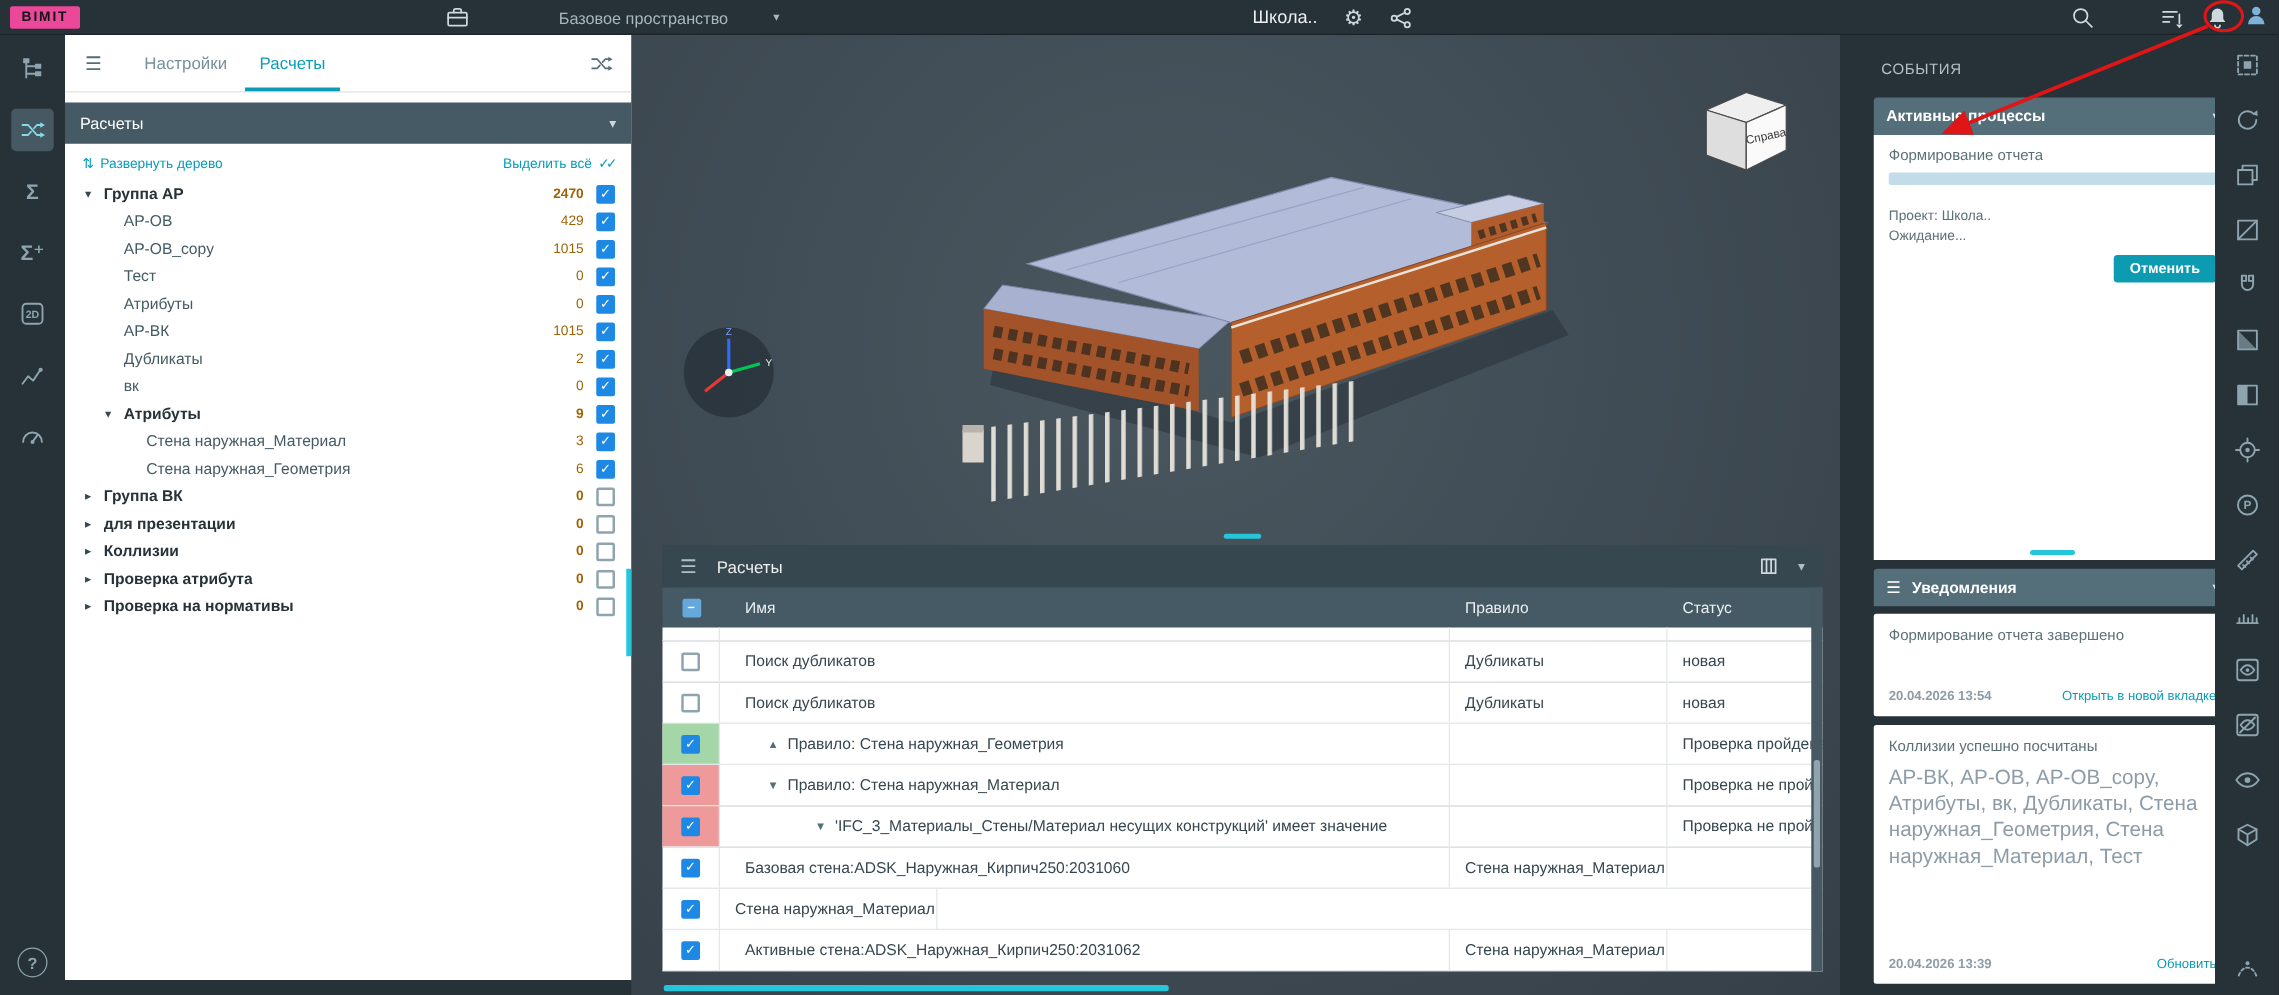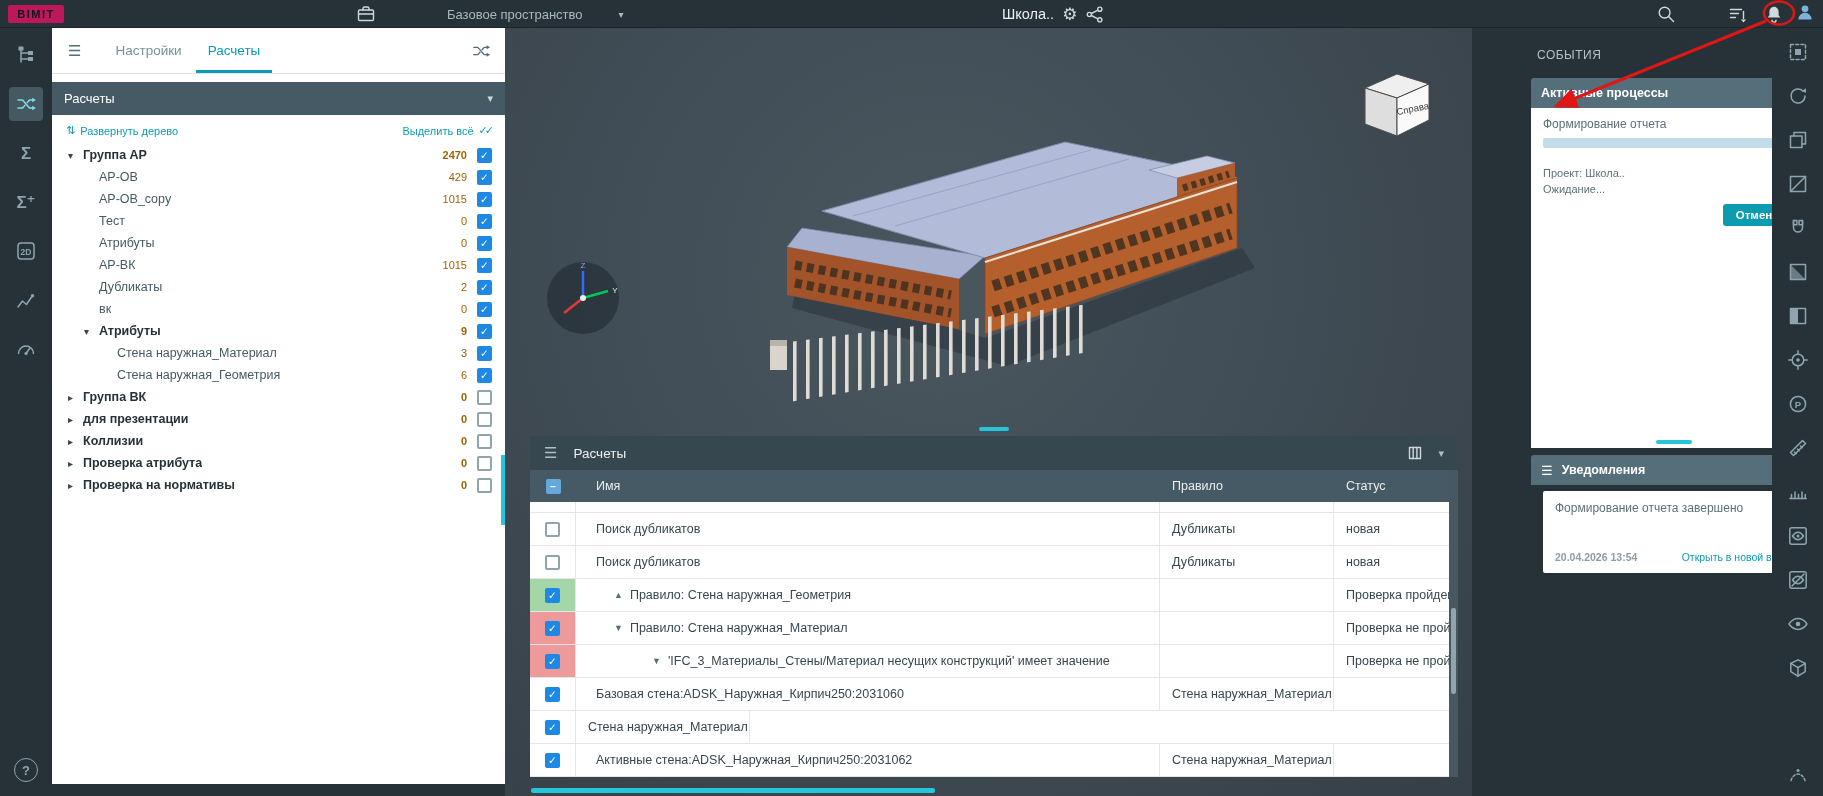--- a/index.html
+++ b/index.html
@@ -1,25 +1,25 @@
 <!DOCTYPE html>
 <html><head>
 <meta charset="utf-8">
 <style>
   *{box-sizing:border-box;}
   html,body{margin:0;padding:0;background:#1c252a;}
   .app{position:relative;width:1823px;height:796px;background:#263238;font-family:"Liberation Sans","DejaVu Sans",sans-serif;overflow:hidden;color:#37474f;}
 
   
   .topbar{position:absolute;left:0;top:0;right:0;height:28px;background:#263238;border-bottom:1px solid #1b2429;z-index:20;}
-  .tb-logo{position:absolute;left:8px;top:5px;width:56px;height:18px;background:#be185d;border-radius:2px;color:#101417;font-size:11px;font-weight:bold;letter-spacing:1.5px;display:flex;align-items:center;justify-content:center;cursor:pointer;}
+  .tb-logo{position:absolute;left:8px;top:5px;width:56px;height:18px;background:#ec4899;border-radius:2px;color:#101417;font-size:11px;font-weight:bold;letter-spacing:1.5px;display:flex;align-items:center;justify-content:center;cursor:pointer;}
   .tb-case{position:absolute;left:356px;top:4px;cursor:pointer;}
   .tb-ws{position:absolute;left:447px;top:0;height:28px;display:flex;align-items:center;color:#a9b8bf;font-size:13px;cursor:pointer;}
   .tb-ws .chev{margin-left:36px;font-size:10px;color:#a9b8bf;}
-  .tb-center{position:absolute;left:1002px;top:0;height:28px;display:flex;align-items:center;gap:8px;}
+  .tb-center{position:absolute;left:1002px;top:0;height:28px;display:flex;align-items:center;gap:21px;}
   .tb-title{color:#eceff1;font-size:14.5px;}
   .tb-gear{font-size:17px;color:#cfd8dc;cursor:pointer;line-height:1;}
   .tb-right{position:absolute;right:8px;top:0;height:28px;display:flex;align-items:center;}
   .tb-right>*{cursor:pointer;}
   .tb-search{margin-right:52px;}
   .tb-sort{margin-right:16px;}
   .tb-bell{margin-right:11px;}
 
   .wsvg{stroke:#cfd8dc;fill:none;stroke-width:1.4;stroke-linecap:round;stroke-linejoin:round;display:block;}
   .wsvg .wf{fill:#cfd8dc;stroke:none;}
@@ -99,34 +99,34 @@
   .c-name.ind1{padding-left:38px;}
   .c-name.ind2{padding-left:76px;}
   .r-arrow{color:#546e7a;font-size:9px;margin-right:7px;flex:none;cursor:pointer;}
   .c-rule{width:174px;padding-left:12px;}
   .c-status{flex:1;padding-left:12px;border-right:none;}
   .v-scroll{position:absolute;right:0;top:34px;bottom:19px;width:9px;background:#465862;cursor:pointer;}
   .v-thumb{position:absolute;left:2px;top:45%;width:5px;height:28%;background:#90a4ae;border-radius:2px;}
   .h-scroll{position:absolute;left:1px;bottom:3px;width:404px;height:5px;background:#26c6da;border-radius:2px;cursor:pointer;}
 
   
-  .events{position:absolute;left:1524px;top:28px;width:300px;height:768px;background:#263238;padding:0 7px;z-index:6;}
+  .events{position:absolute;left:1492px;top:28px;width:300px;height:768px;background:#263238;padding:0 7px;z-index:6;}
   .ev-title{margin:20px 6px 16px;font-size:12px;color:#b4c0c6;letter-spacing:.5px;}
   .sec-head{height:30px;background:#546e7a;color:#fff;display:flex;align-items:center;padding:0 10px;font-size:12.5px;font-weight:bold;border-radius:3px 3px 0 0;cursor:pointer;}
   .sec-head .chev{margin-left:auto;font-size:10px;color:#e0e6e9;}
   .sec-head .sh-burger{font-size:13px;margin-right:9px;font-weight:normal;}
   .ap-body{height:340px;background:#fff;position:relative;display:flex;flex-direction:column;padding:9px 12px;}
   .ap-title{font-size:12px;color:#5d7078;}
   .progress{margin-top:7px;height:10px;background:#c3dcea;border-radius:2px;}
   .ap-line{margin-top:19px;font-size:11px;color:#5d7078;}
   .ap-line.small{margin-top:4px;}
   .cancel-btn{margin-top:9px;align-self:flex-end;background:#0d9bb2;color:#fff;font-size:11.5px;font-weight:bold;padding:5px 13px;border:none;border-radius:3px;cursor:pointer;font-family:inherit;}
   .ap-scrollhint{position:absolute;left:50%;bottom:4px;transform:translateX(-50%);width:36px;height:4px;background:#26c6da;border-radius:2px;}
   .ntf-head{margin-top:7px;}
-  .ntf-card{background:#fff;border-radius:2px;padding:10px 12px;display:flex;flex-direction:column;margin-left:12px;}
+  .ntf-card{background:#fff;border-radius:2px;padding:10px 12px;display:flex;flex-direction:column;}
   .ntf-card.one{margin-top:6px;height:82px;}
   .ntf-card.two{margin-top:7px;height:207px;}
   .ntf-title{font-size:12px;color:#5d7078;}
   .ntf-body{margin-top:8px;font-size:16.5px;line-height:1.27;color:#8d9ca6;overflow:hidden;}
   .ntf-foot{margin-top:auto;display:flex;align-items:center;}
   .ntf-date{font-size:10.5px;font-weight:bold;color:#8d9ca6;}
   .ntf-link{margin-left:auto;font-size:10.5px;font-weight:normal;color:#0b9cb5;cursor:pointer;}
 
   
   .right-rail{position:absolute;left:1772px;top:28px;bottom:0;width:51px;background:#263238;display:flex;flex-direction:column;align-items:center;padding:12px 0 10px;gap:20px;z-index:10;}
@@ -564,20 +564,28 @@
     </div>
 
     <div class="ntf-card one">
       <div class="ntf-title">Формирование отчета завершено</div>
       <div class="ntf-foot">
         <span class="ntf-date">20.04.2026 13:54</span>
         <span class="ntf-link">Открыть в новой вкладке</span>
       </div>
     </div>
 
+    <div class="ntf-card two">
+      <div class="ntf-title">Коллизии успешно посчитаны</div>
+      <div class="ntf-body">АР-ВК, АР-ОВ, АР-ОВ_copy, Атрибуты, вк, Дубликаты, Стена наружная_Геометрия, Стена наружная_Материал, Тест</div>
+      <div class="ntf-foot">
+        <span class="ntf-date">20.04.2026 13:39</span>
+        <span class="ntf-link">Обновить</span>
+      </div>
+    </div>
   </div>
 
   <div class="right-rail">
     <div class="ric">
         <svg class="isvg" width="22" height="22" viewBox="0 0 22 22">
           <rect x="3.5" y="3.5" width="15" height="15" stroke-dasharray="3 2.2"></rect>
           <rect class="f" x="8" y="8" width="6" height="6"></rect>
         </svg>
       </div>
     <div class="ric">

